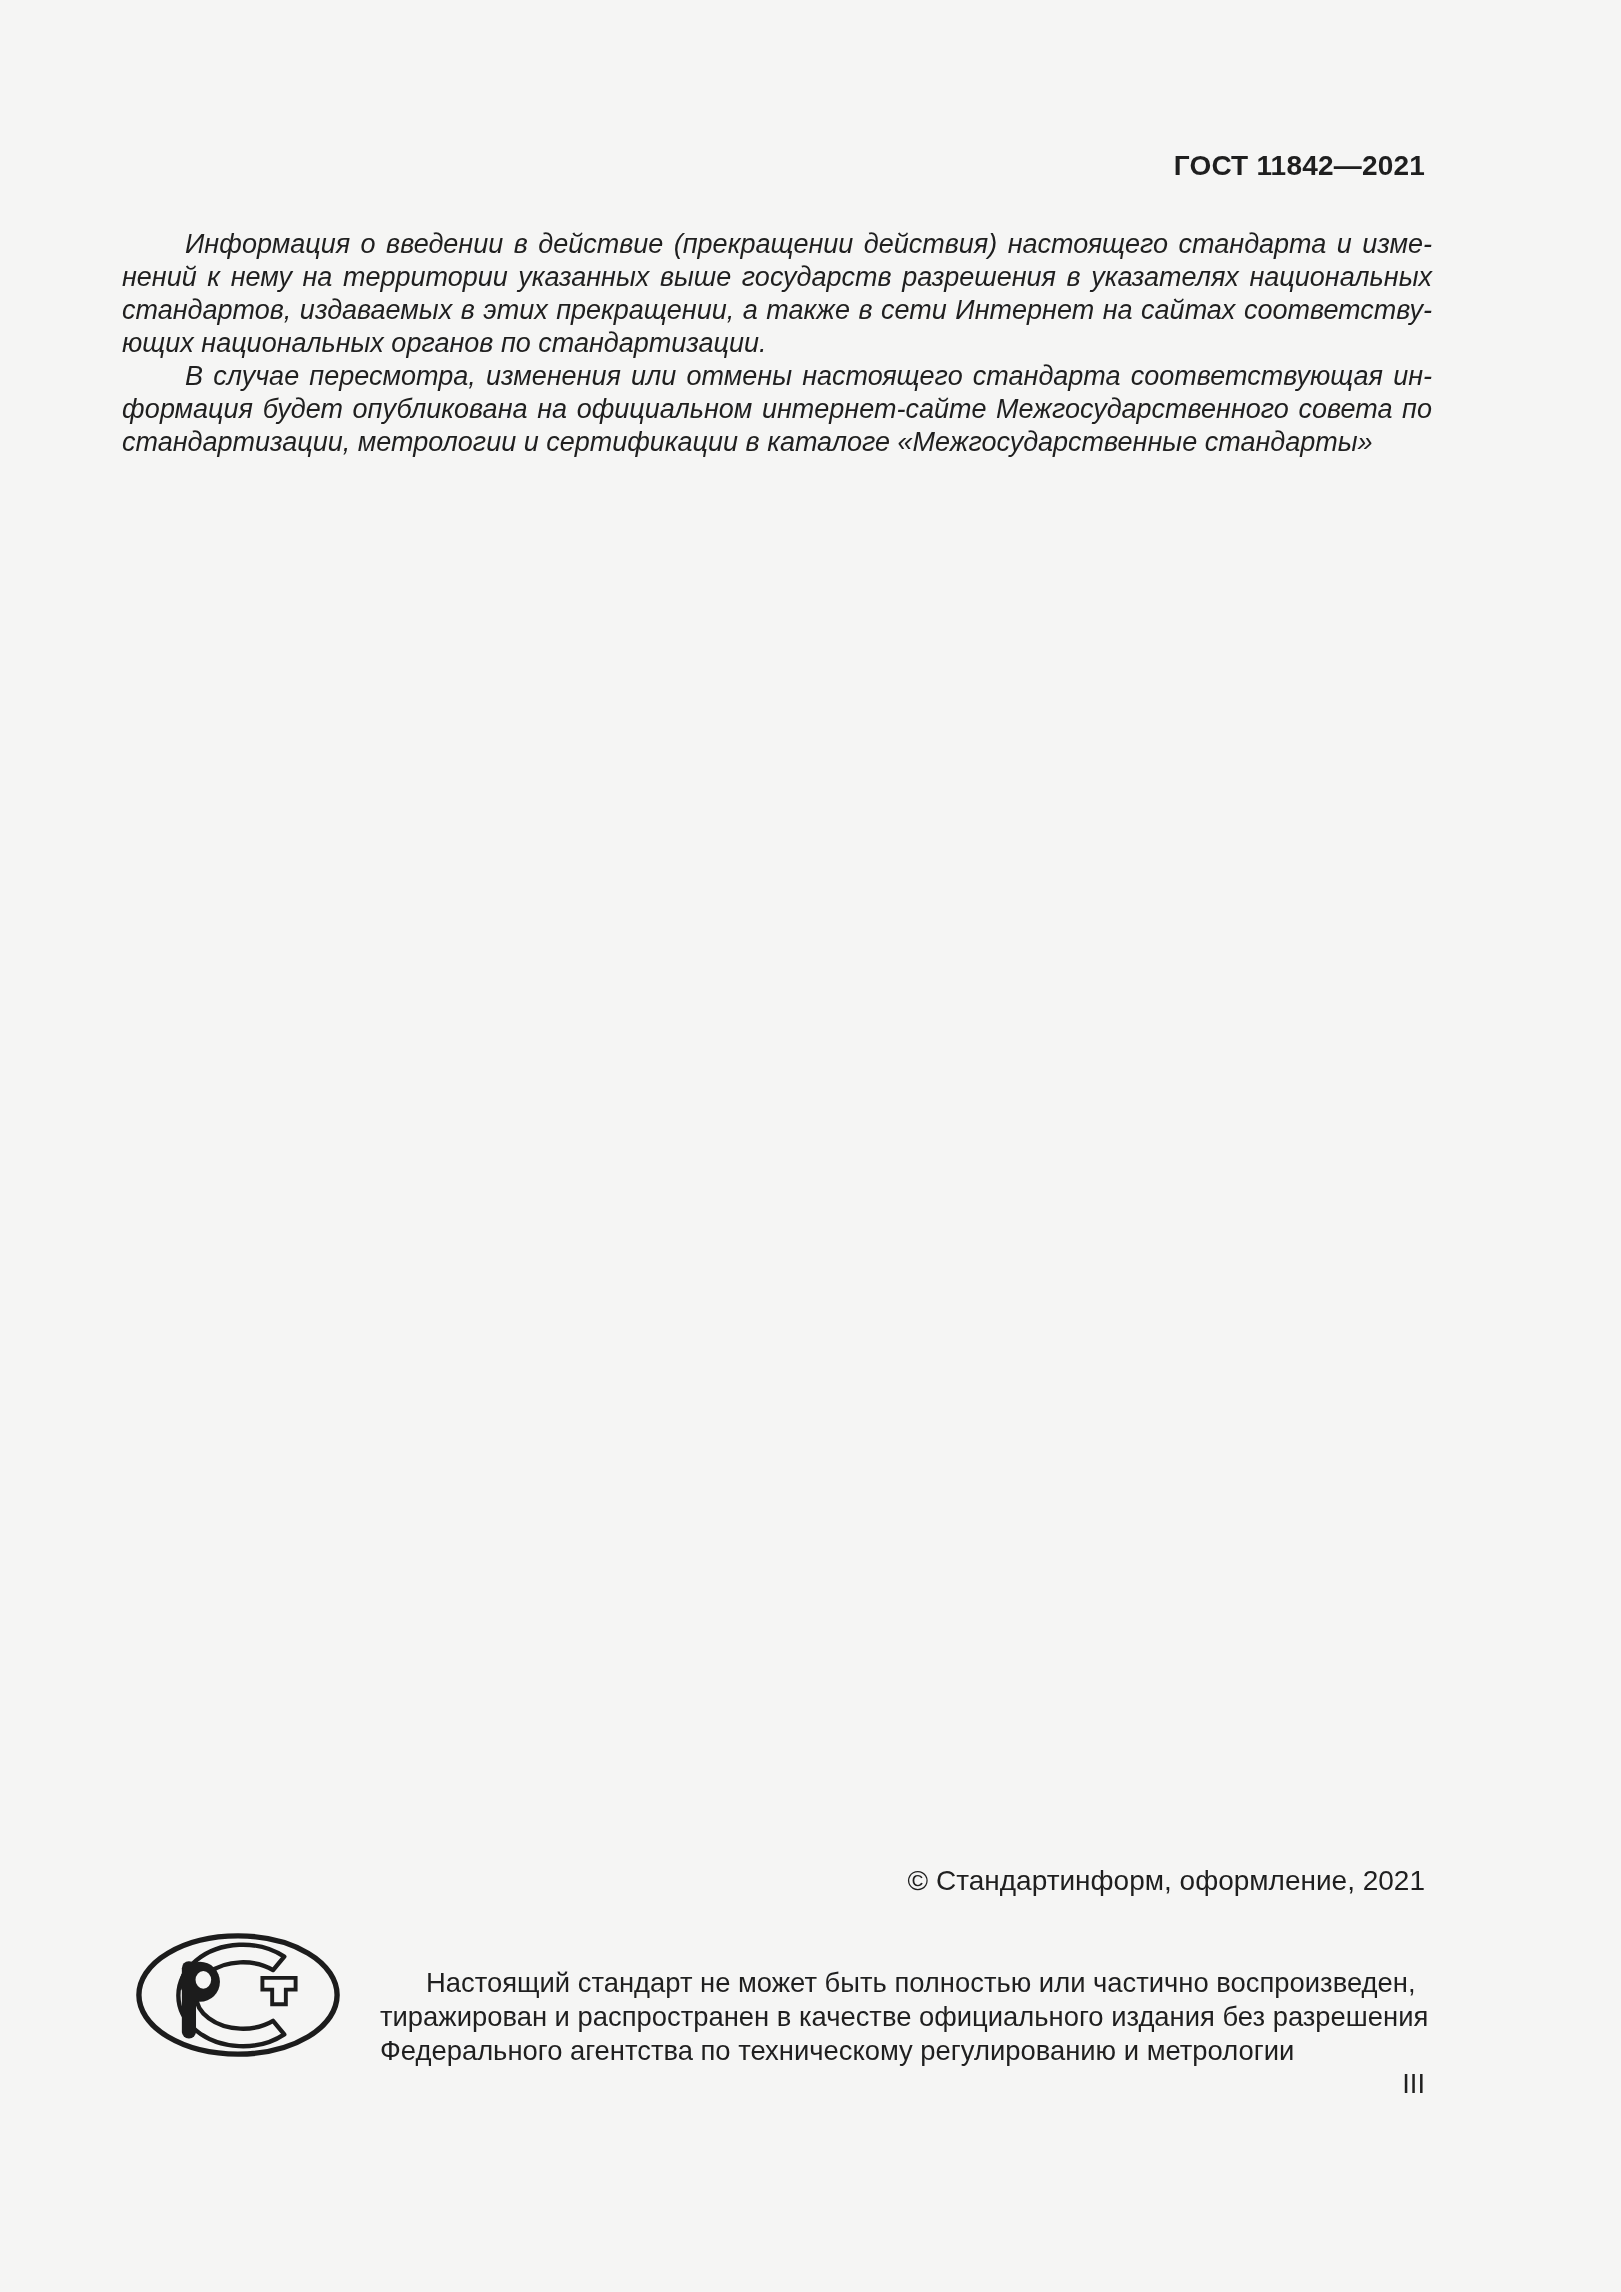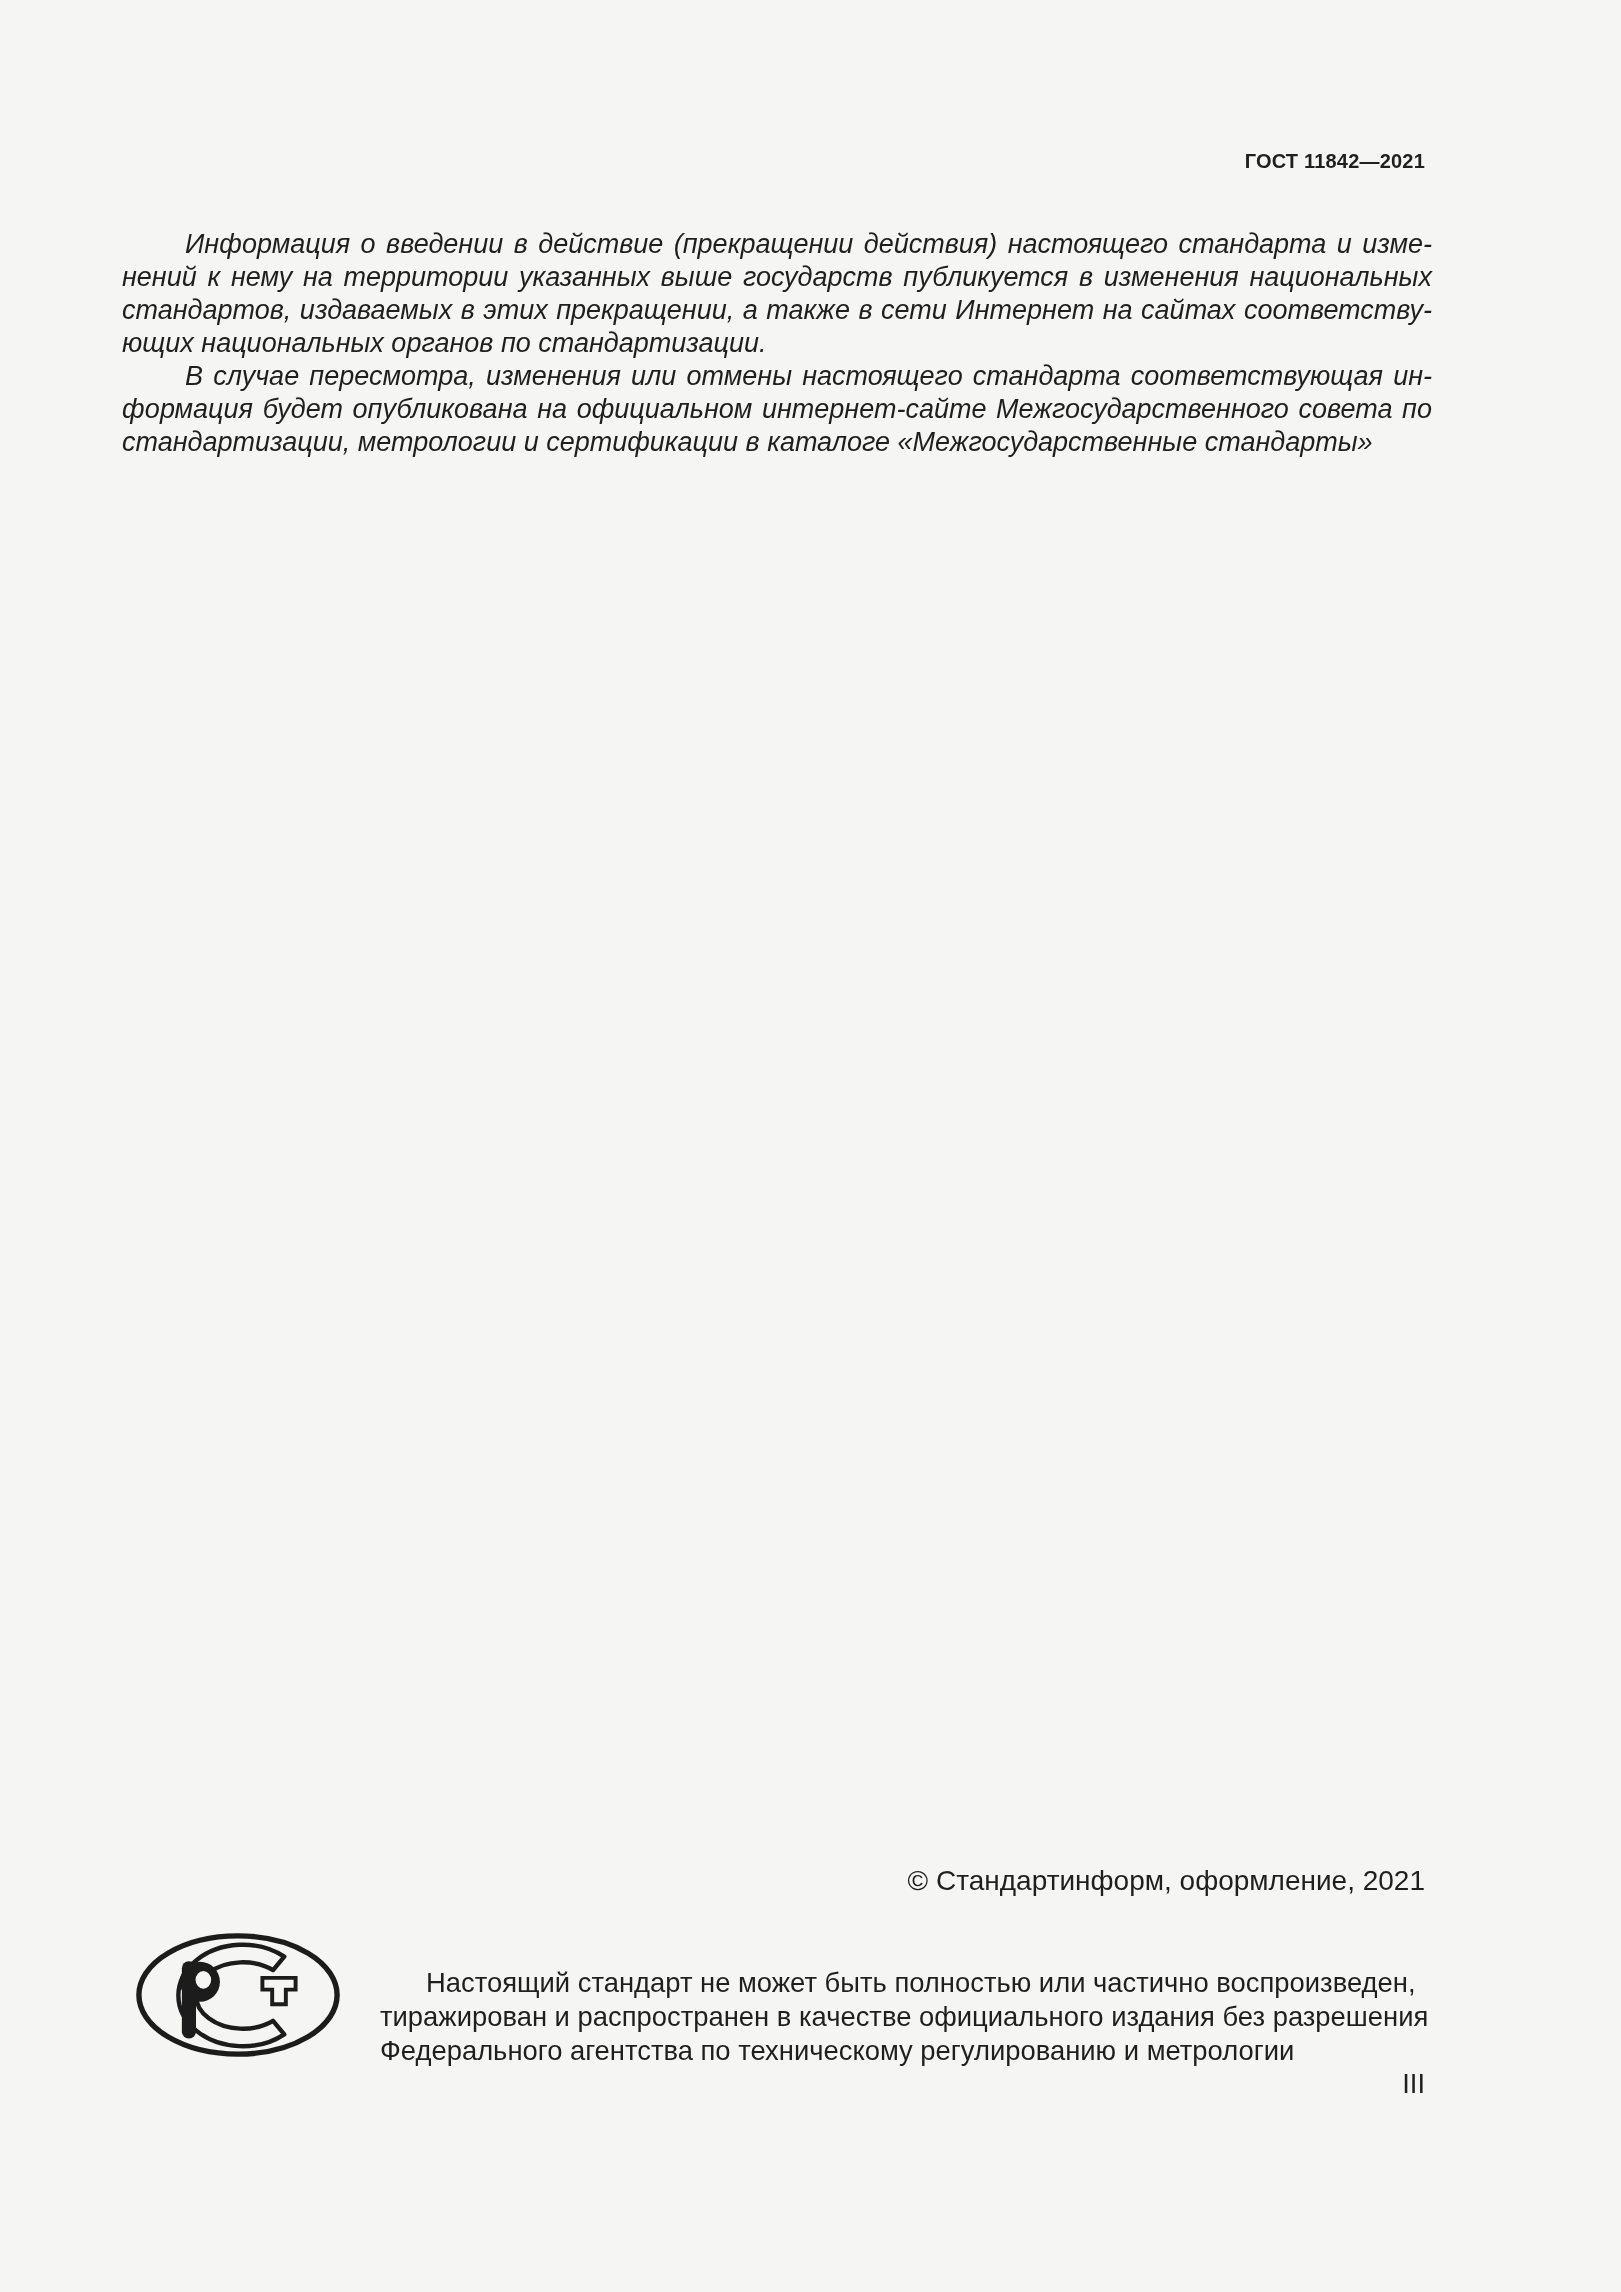--- a/index.html
+++ b/index.html
@@ -13,21 +13,21 @@
     height: 2293px;
     background: #f5f5f4;
     font-family: "Liberation Sans", sans-serif;
     color: #1f1f1f;
     overflow: hidden;
   }
   .doc-code {
     position: absolute;
     top: 150px;
     right: 196px;
-    font-size: 20px;
+    font-size: 28px;
     font-weight: bold;
     letter-spacing: 0.2px;
     white-space: nowrap;
   }
   .intro {
     position: absolute;
     left: 116px;
     top: 228px;
     width: 1310px;
     font-style: italic;
@@ -84,21 +84,21 @@
 </style>
 </head>
 <body>
 
 <div class="page">
 
   <div class="doc-code">ГОСТ 11842—2021</div>
 
   <div class="intro">
     <div class="jline firstline">Информация о введении в действие (прекращении действия) настоящего стандарта и изме-</div>
-    <div class="jline">нений к нему на территории указанных выше государств публикуется в изменения национальных</div>
+    <div class="jline">нений к нему на территории указанных выше государств разрешения в указателях национальных</div>
     <div class="jline">стандартов, издаваемых в этих прекращении, а также в сети Интернет на сайтах соответству-</div>
     <div class="lastline">ющих национальных органов по стандартизации.</div>
     <div class="jline firstline">В случае пересмотра, изменения или отмены настоящего стандарта соответствующая ин-</div>
     <div class="jline">формация будет опубликована на официальном интернет-сайте Межгосударственного совета по</div>
     <div class="lastline">стандартизации, метрологии и сертификации в каталоге «Межгосударственные стандарты»</div>
   </div>
 
   <div class="copyright">© Стандартинформ, оформление, 2021</div>
 
   <div class="logo">

